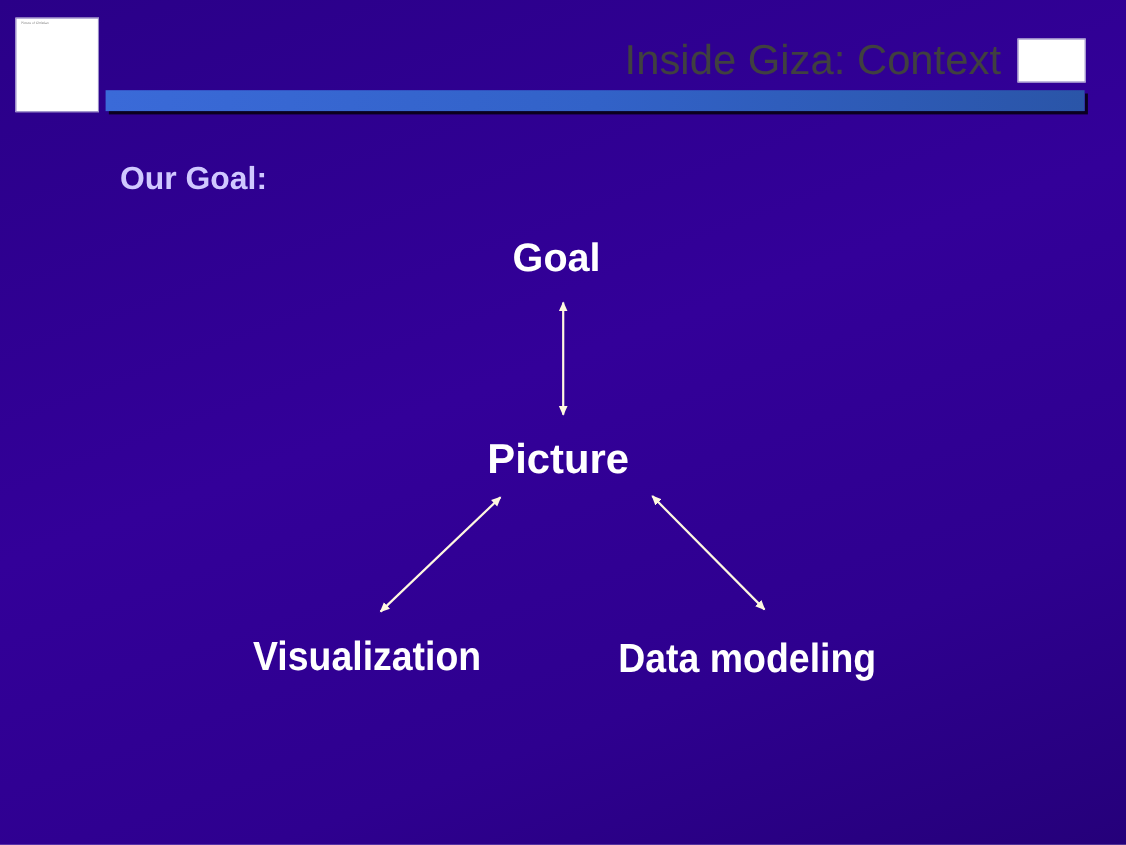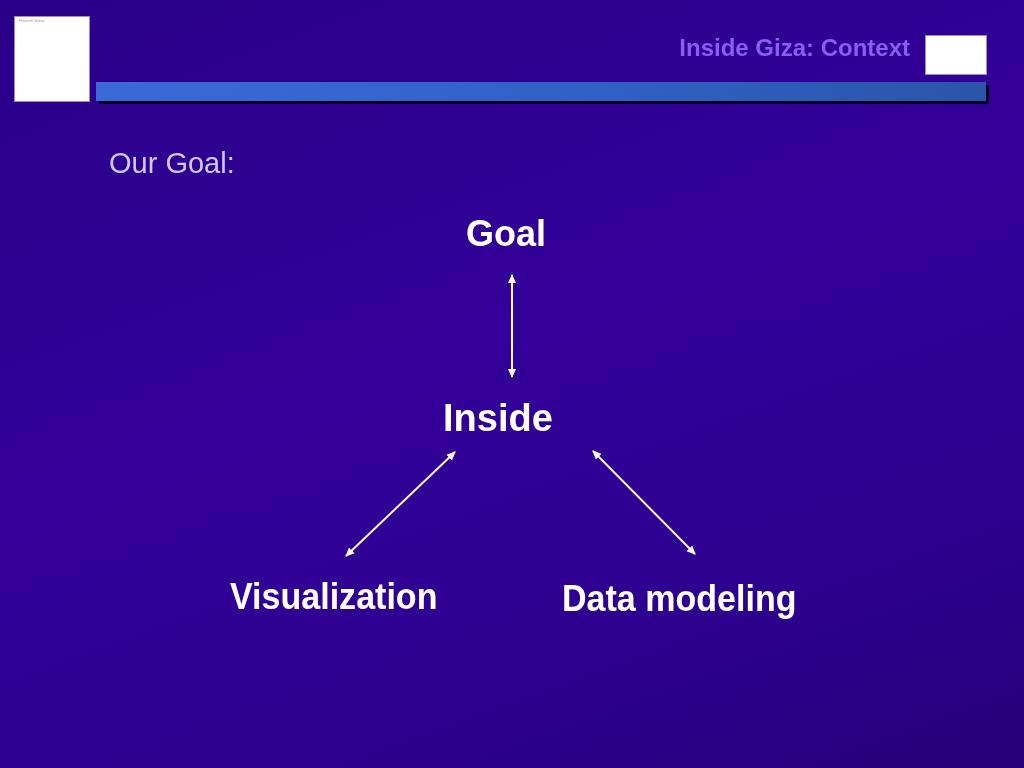--- a/index.html
+++ b/index.html
@@ -11,35 +11,35 @@
   .logo-box {
     position:absolute; left:14px; top:16px; width:74px; height:84px;
     background:#ffffff; border:1px solid #9a8cc8;
   }
   .logo-caption {
     position:absolute; left:4px; top:2px; font-size:3px; color:#888;
     font-family: "Liberation Sans", sans-serif;
   }
   .title {
     position:absolute; right:114px; top:34px;
-    color:#8b5cf6; font-weight:bold; font-size:24px; letter-spacing:0px;
+    color:#404040; font-weight:normal; font-size:38px; letter-spacing:0px;
     white-space:nowrap;
   }
   .corner-box {
     position:absolute; left:925px; top:35px; width:60px; height:38px;
     background:#ffffff; border:1px solid #9a8cc8;
   }
   .title-bar {
     position:absolute; left:96px; top:82px; width:890px; height:19px;
     background: linear-gradient(90deg, #3a6ad8 0%, #3262c8 50%, #2a55a8 100%);
     box-shadow: 3px 3px 0 #0a0020;
   }
   .goal {
     position:absolute; left:109px; top:147px;
-    color:#d0c8ff; font-weight:normal; font-size:29px;
+    color:#d0c8ff; font-weight:bold; font-size:29px;
   }
   .node {
     position:absolute; color:#ffffff; font-weight:bold; white-space:nowrap;
   }
   .node-task { left:466px; top:213px; font-size:36px; }
   .node-context { left:443px; top:397px; font-size:38px; }
   .node-vis { left:230px; top:576px; font-size:37px; transform:scaleX(0.92); transform-origin:left top; }
   .node-data { left:562px; top:578px; font-size:37px; transform:scaleX(0.92); transform-origin:left top; }
   svg.arrows { position:absolute; left:0; top:0; }
 </style>
@@ -61,15 +61,15 @@
     <marker id="ah" markerWidth="10" markerHeight="10" refX="8" refY="5" orient="auto-start-reverse" markerUnits="userSpaceOnUse">
       <path d="M0,1 L9,5 L0,9 Z" fill="#fff8e0"></path>
     </marker>
   </defs>
   <line x1="512" y1="275" x2="512" y2="377" stroke="#fff8e0" stroke-width="2" marker-start="url(#ah)" marker-end="url(#ah)"></line>
   <line x1="455" y1="452" x2="346" y2="556" stroke="#fff8e0" stroke-width="2" marker-start="url(#ah)" marker-end="url(#ah)"></line>
   <line x1="593" y1="451" x2="695" y2="554" stroke="#fff8e0" stroke-width="2" marker-start="url(#ah)" marker-end="url(#ah)"></line>
 </svg>
 
 <div class="node node-task">Goal</div>
-<div class="node node-context">Inside</div>
+<div class="node node-context">Picture</div>
 <div class="node node-vis">Visualization</div>
 <div class="node node-data">Data modeling</div>
 
 </body></html>

